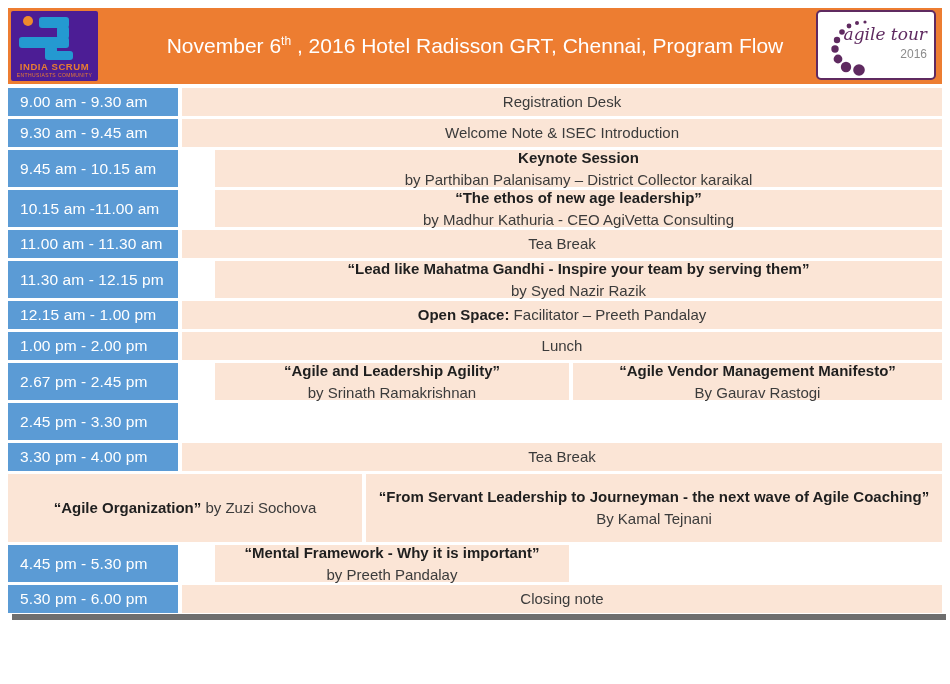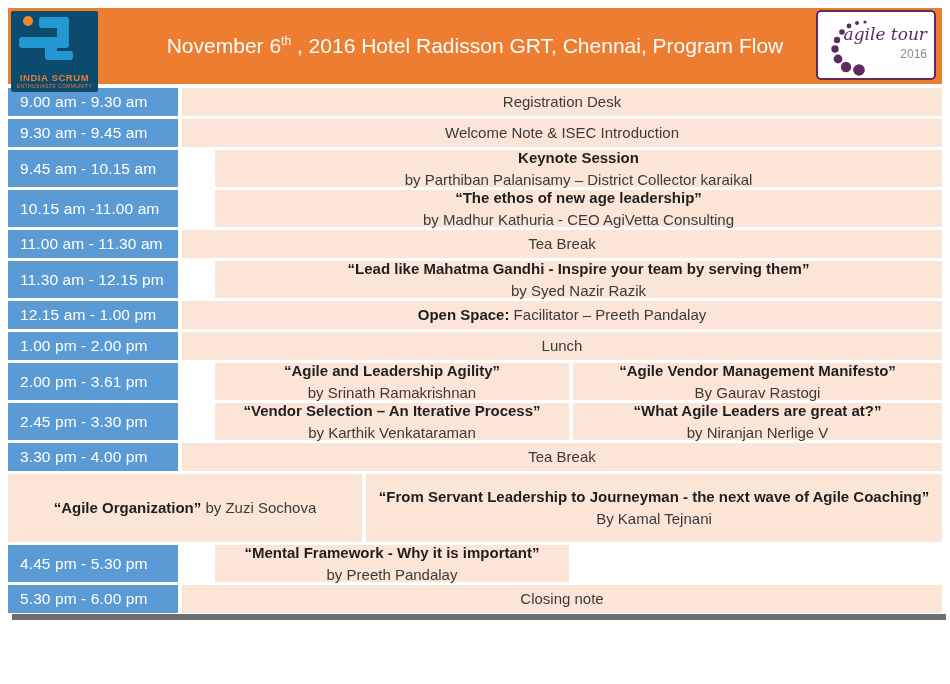--- a/index.html
+++ b/index.html
@@ -8,21 +8,21 @@
 
   
   .band { height:76px; background:#ED7D31; position:relative; margin-bottom:4px;
           display:flex; flex-direction:column; justify-content:center; align-items:center;
           color:#ffffff; text-align:center; }
   .band-title { font-size:19px; font-weight:bold; line-height:1.35; letter-spacing:0.2px; }
   .band-sub { font-size:21px; line-height:1.3; }
   .band-sub sup { font-size:12px; }
 
   
-  .isec-box { position:absolute; left:3px; top:3px; width:87px; height:81px; background:#0c4a6e;
+  .isec-box { position:absolute; left:3px; top:3px; width:87px; height:70px; background:#4c1d95;
               border-radius:2px; overflow:hidden; }
   .isec-box .dot { position:absolute; left:12px; top:5px; width:10px; height:10px; border-radius:50%; background:#EE8B2C; }
   .isec-box .bar { position:absolute; background:#2499D1; border-radius:3px; }
   .bar-a { left:28px; top:6px;  width:30px; height:11px; }
   .bar-b { left:46px; top:15px; width:12px; height:13px; }
   .bar-c { left:8px;  top:26px; width:50px; height:11px; }
   .bar-d { left:34px; top:35px; width:12px; height:11px; }
   .bar-e { left:34px; top:40px; width:28px; height:9px; }
   .isec-t1 { position:absolute; bottom:9px; left:0; right:0; text-align:center; color:#E87D31;
              font-size:9.5px; font-weight:bold; letter-spacing:0.6px; }
@@ -160,45 +160,35 @@
   <div class="row r28">
     <div class="time">1.00 pm - 2.00 pm</div>
     <div class="cells">
         <div class="cell">
       <div>Lunch</div>
     </div>
       </div>
   </div>
 
   <div class="row r47">
-    <div class="time">2.00 pm - 3.61 pm</div>
+    <div class="time">2.67 pm - 2.45 pm</div>
     <div class="cells">
       <div class="cell cell-left">
         <div class="t">“Agile and Leadership Agility”</div>
         <div>by Srinath Ramakrishnan</div>
       </div>
       <div class="cell">
         <div class="t">“Agile Vendor Management Manifesto”</div>
         <div>By Gaurav Rastogi</div>
       </div>
     </div>
   </div>
 
   <div class="row r47">
     <div class="time">2.45 pm - 3.30 pm</div>
-    <div class="cells">
-      <div class="cell cell-left">
-        <div class="t">“Vendor Selection – An Iterative Process”</div>
-        <div>by Karthik Venkataraman</div>
-      </div>
-      <div class="cell">
-        <div class="t">“What Agile Leaders are great at?”</div>
-        <div>by Niranjan Nerlige V</div>
-      </div>
-    </div>
   </div>
 
   <div class="row r28">
     <div class="time">3.30 pm - 4.00 pm</div>
     <div class="cells">
         <div class="cell">
       <div>Tea Break</div>
     </div>
       </div>
   </div>

